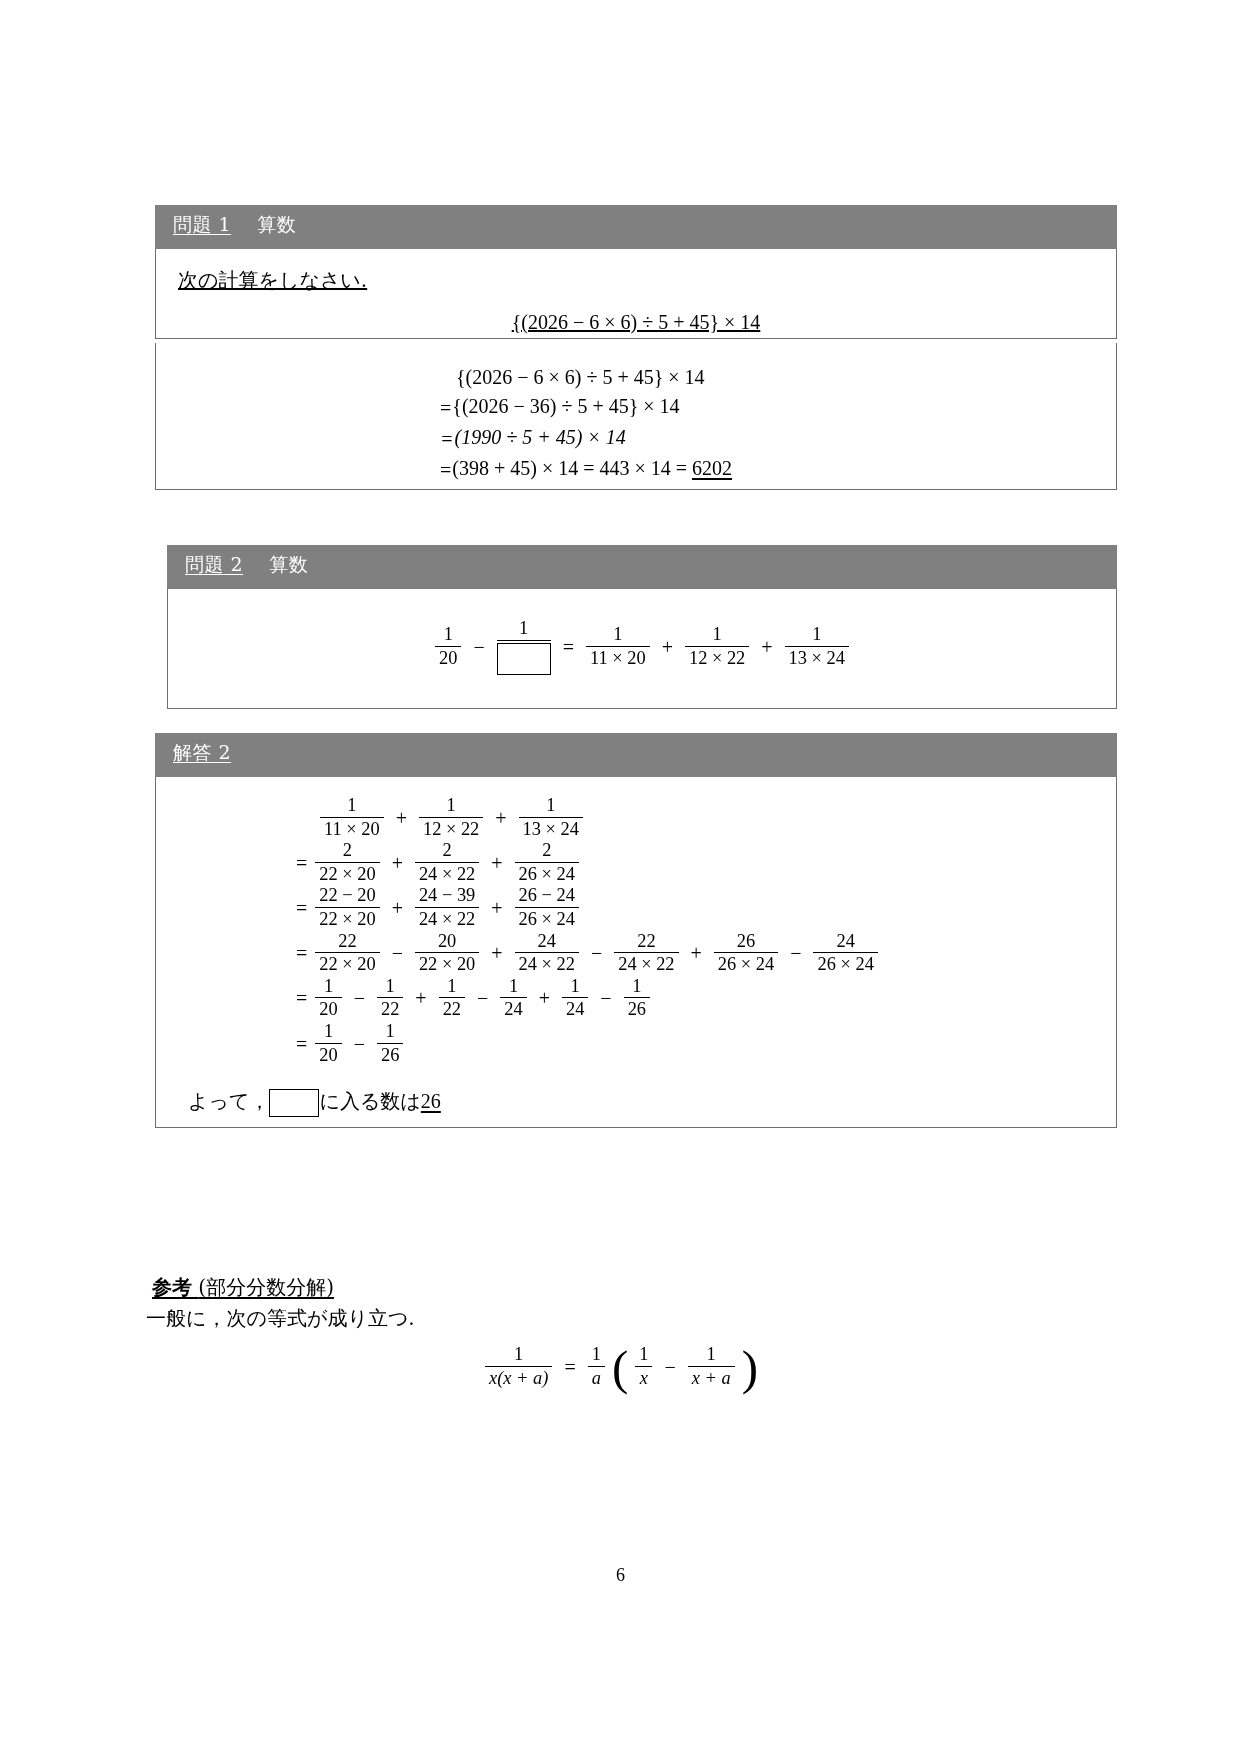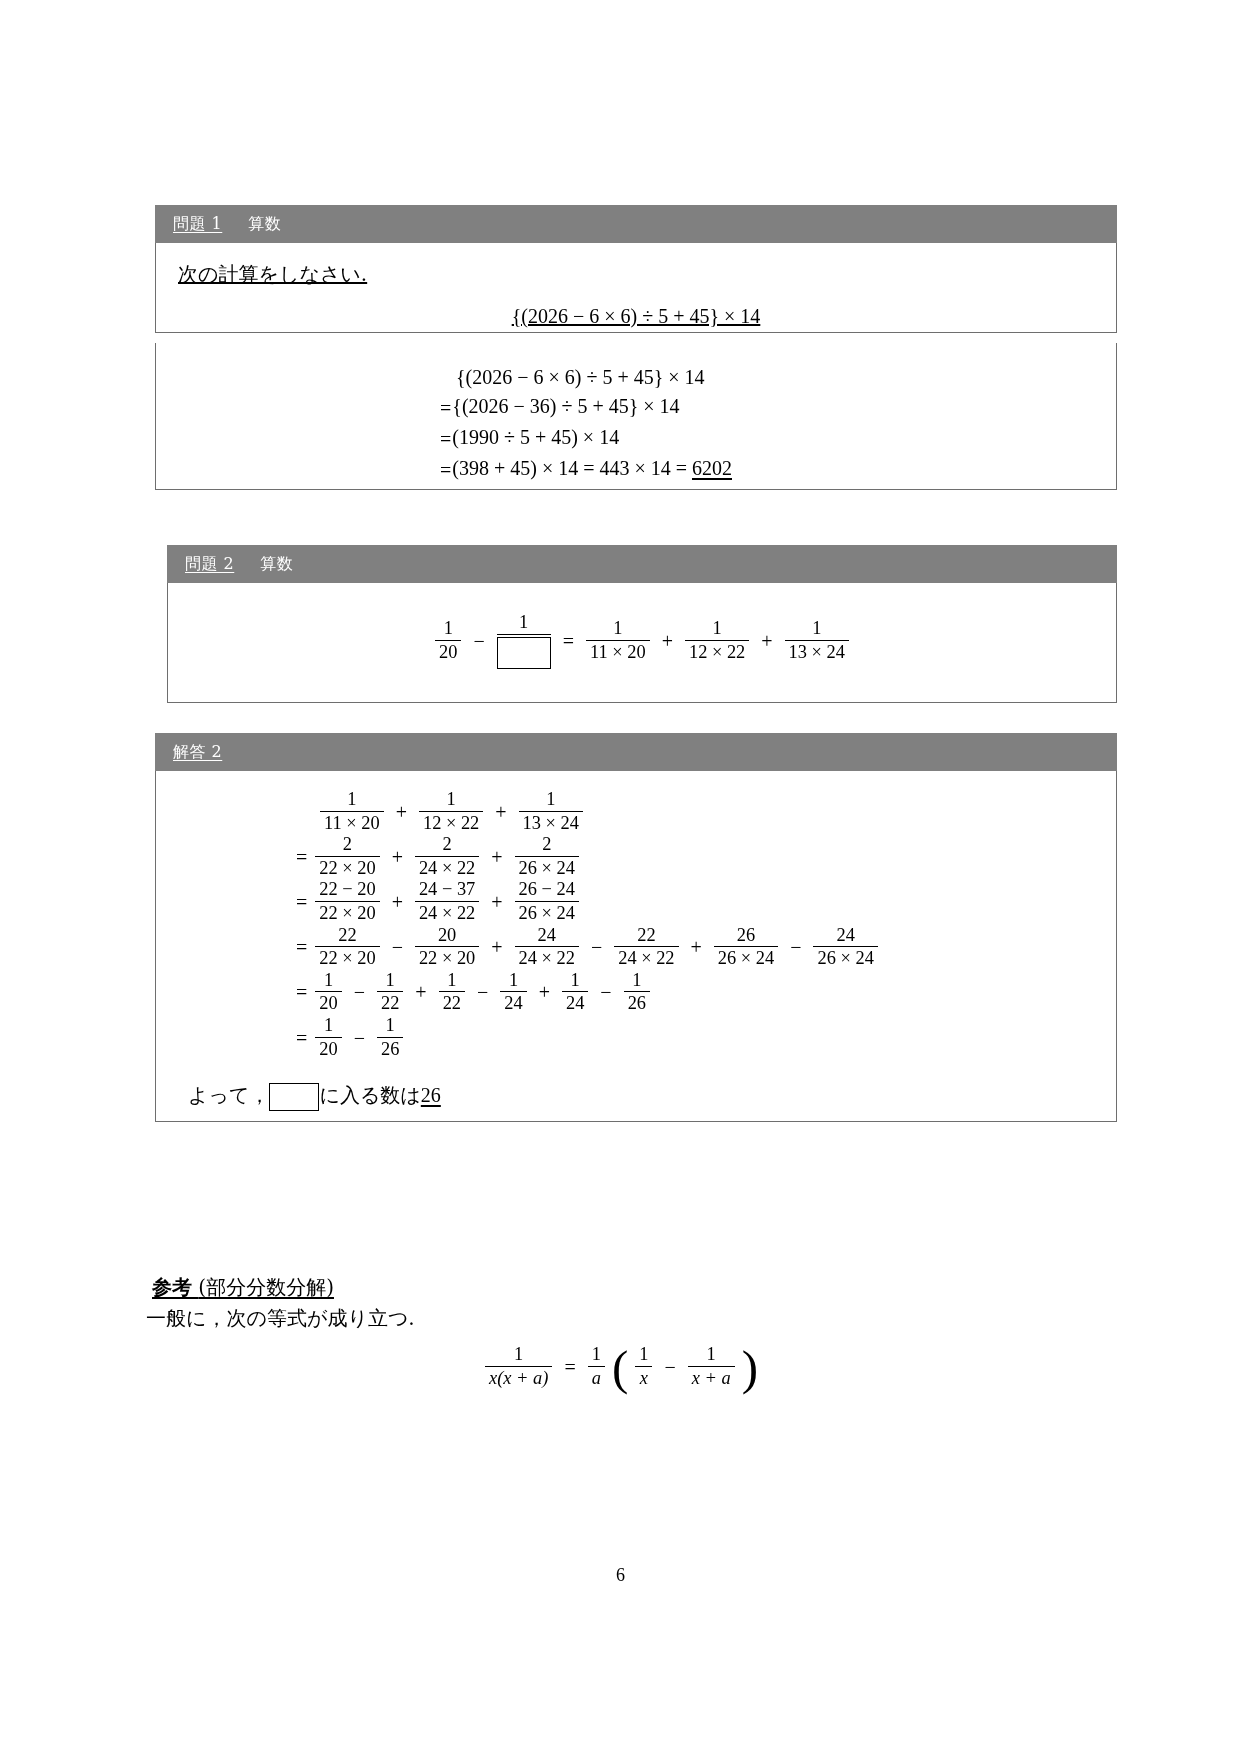--- a/index.html
+++ b/index.html
@@ -24,24 +24,24 @@
   
   .block {
     position: absolute;
     left: 155px;
     width: 962px;
     box-sizing: border-box;
   }
   .block-header {
     background: #808080;
     color: #ffffff;
-    height: 38px;
+    height: 44px;
     line-height: 38px;
     padding-left: 18px;
-    font-size: 16px;
+    font-size: 19px;
     letter-spacing: 0.5px;
     box-sizing: border-box;
   }
   .block-header .hdr-main {
     text-decoration: underline;
     text-underline-offset: 3px;
     font-family: "DejaVu Serif", "Liberation Serif", serif;
   }
   .block-header .hdr-sub {
     margin-left: 26px;
@@ -182,21 +182,21 @@
         <span>{(2026 − 6 × 6) ÷ 5 + 45} × 14</span>
       </div>
     </div>
   </div>
 
   <div class="block" style="top:343px;">
     <div class="block-body" style="height:147px; padding-top:22px;">
       <div class="math" style="padding-left:262px;">
         <div class="drow"><span style="padding-left:16px;">{(2026 − 6 × 6) ÷ 5 + 45} × 14</span></div>
         <div class="drow" style="margin-top:6px;"><span class="eqlead">=</span><span>{(2026 − 36) ÷ 5 + 45} × 14</span></div>
-        <div class="drow" style="margin-top:6px;"><span class="eqlead">=</span><span>(1990 ÷ 5 + 45) × 14</span></div>
+        <div class="drow" style="margin-top:6px;font-style:italic;"><span class="eqlead">=</span><span>(1990 ÷ 5 + 45) × 14</span></div>
         <div class="drow" style="margin-top:6px;"><span class="eqlead">=</span><span>(398 + 45) × 14 = 443 × 14 = </span><span class="uline">6202</span></div>
       </div>
     </div>
   </div>
 
   <div class="block" style="top:545px;padding-left:12px;">
     <div class="block-header">
       <span class="hdr-main">問題 2</span><span class="hdr-sub">算数</span>
     </div>
     <div class="block-body" style="height:120px;">
@@ -252,21 +252,21 @@
           <span class="op">+</span>
           <span class="frac"><span class="fnum">2</span><span class="fden">24 × 22</span></span>
           <span class="op">+</span>
           <span class="frac"><span class="fnum">2</span><span class="fden">26 × 24</span></span>
         </div>
 
         <div class="drow">
           <span class="eqlead">=</span>
           <span class="frac"><span class="fnum">22 − 20</span><span class="fden">22 × 20</span></span>
           <span class="op">+</span>
-          <span class="frac"><span class="fnum">24 − 37</span><span class="fden">24 × 22</span></span>
+          <span class="frac"><span class="fnum">24 − 39</span><span class="fden">24 × 22</span></span>
           <span class="op">+</span>
           <span class="frac"><span class="fnum">26 − 24</span><span class="fden">26 × 24</span></span>
         </div>
 
         <div class="drow">
           <span class="eqlead">=</span>
           <span class="frac"><span class="fnum">22</span><span class="fden">22 × 20</span></span>
           <span class="op">−</span>
           <span class="frac"><span class="fnum">20</span><span class="fden">22 × 20</span></span>
           <span class="op">+</span>

